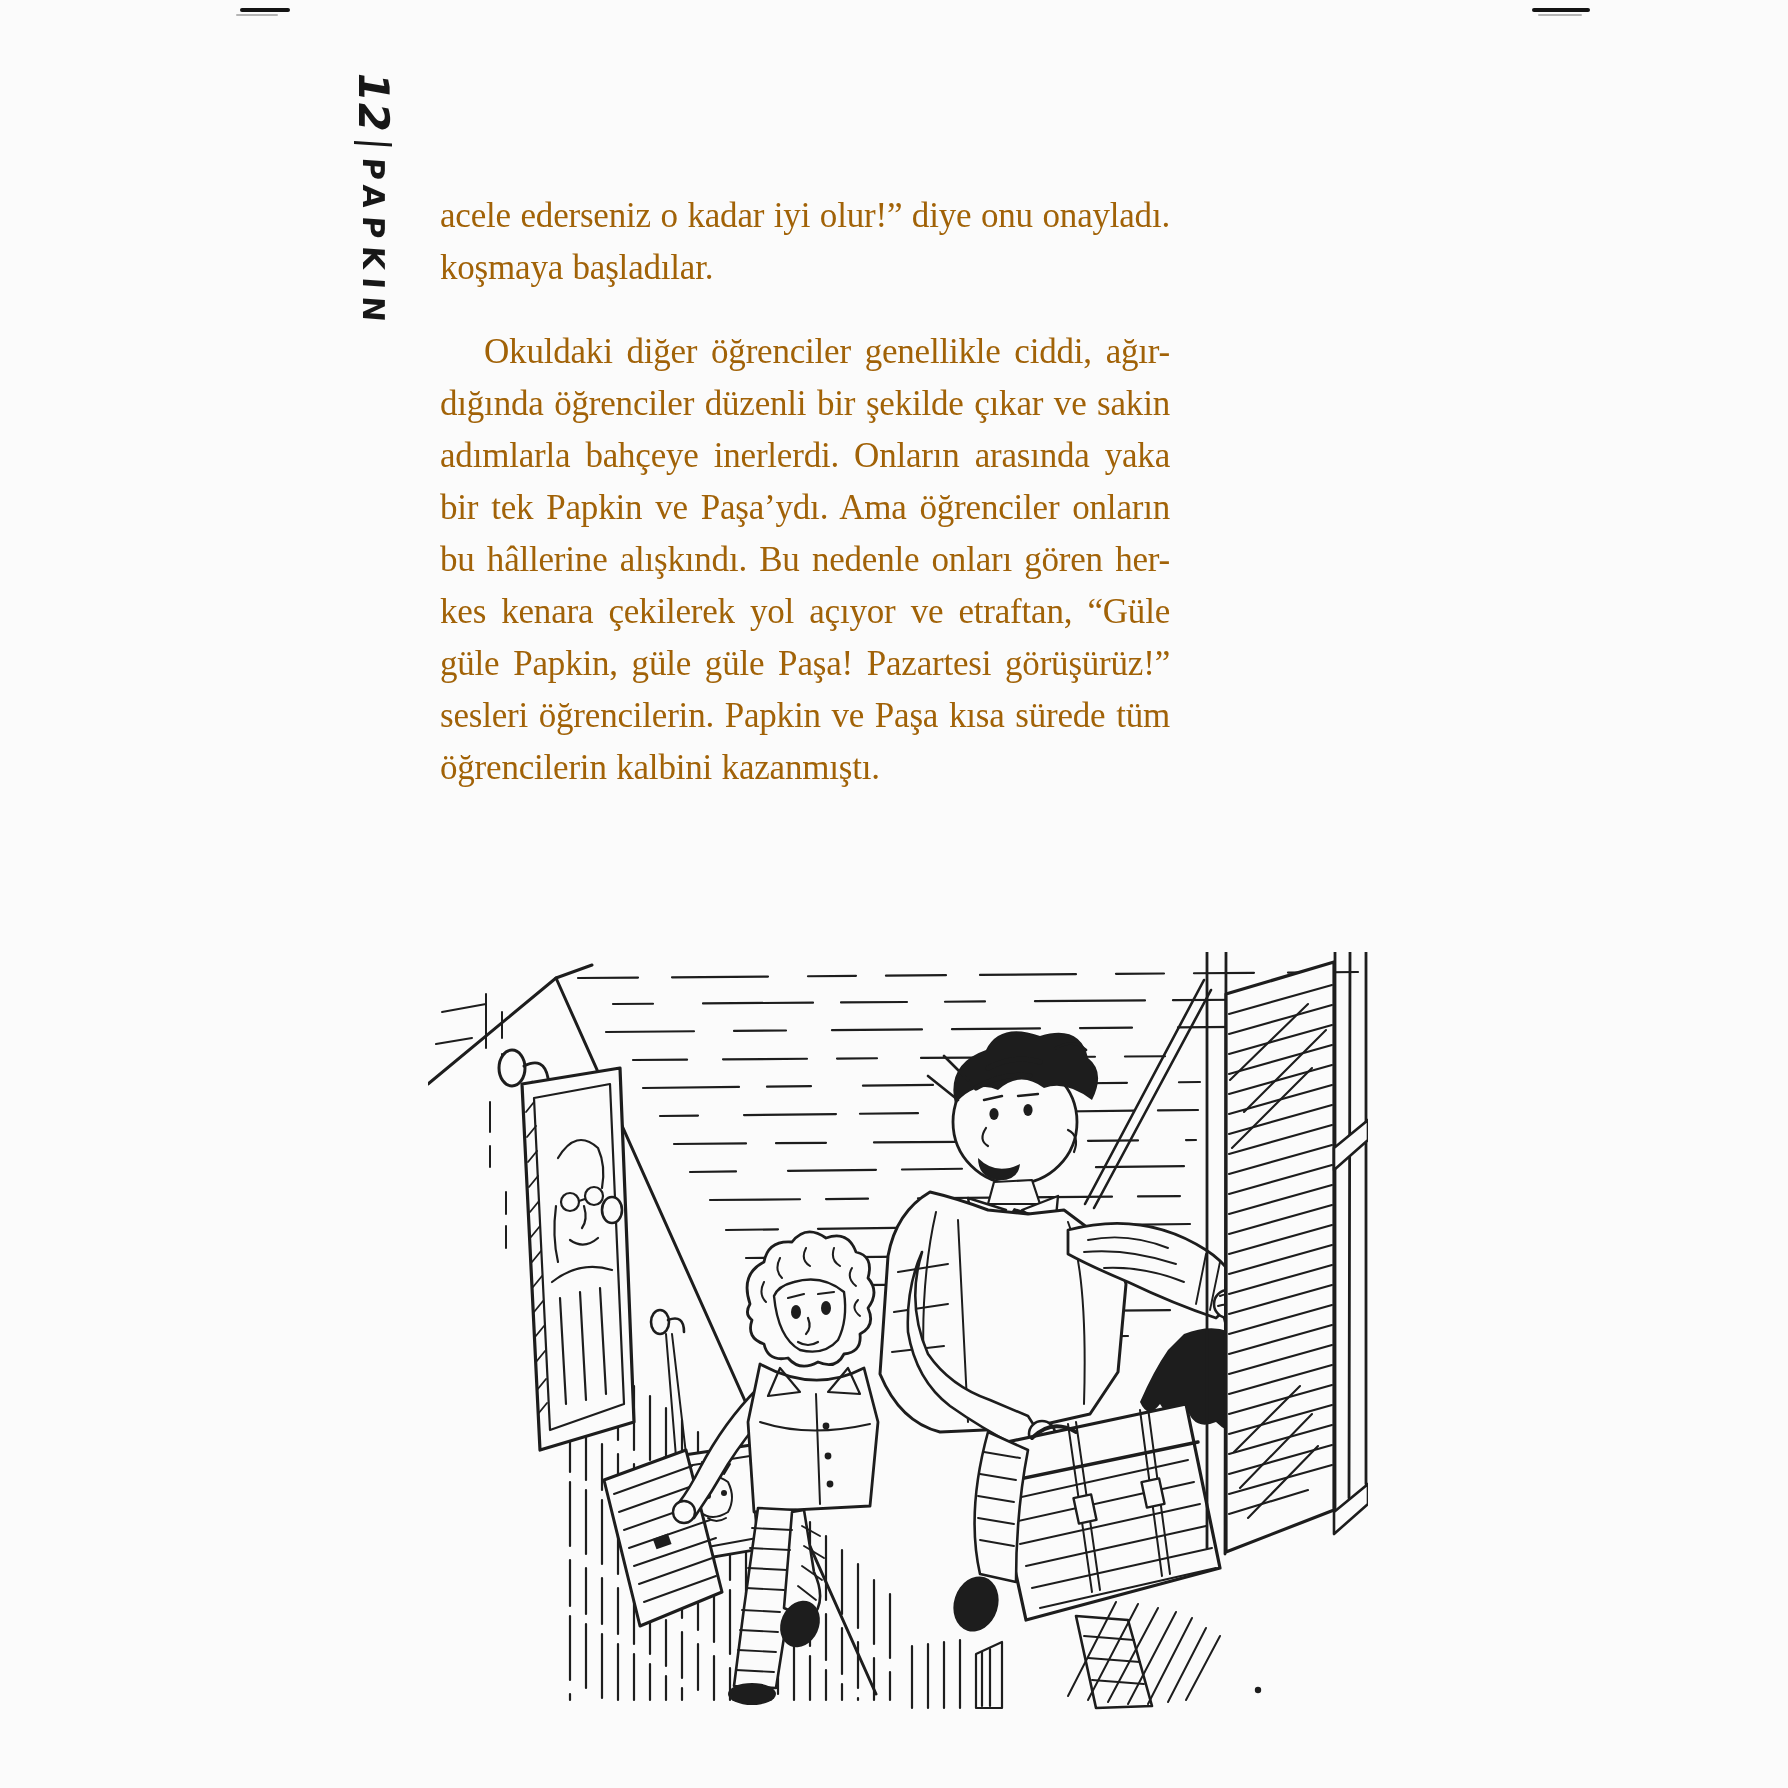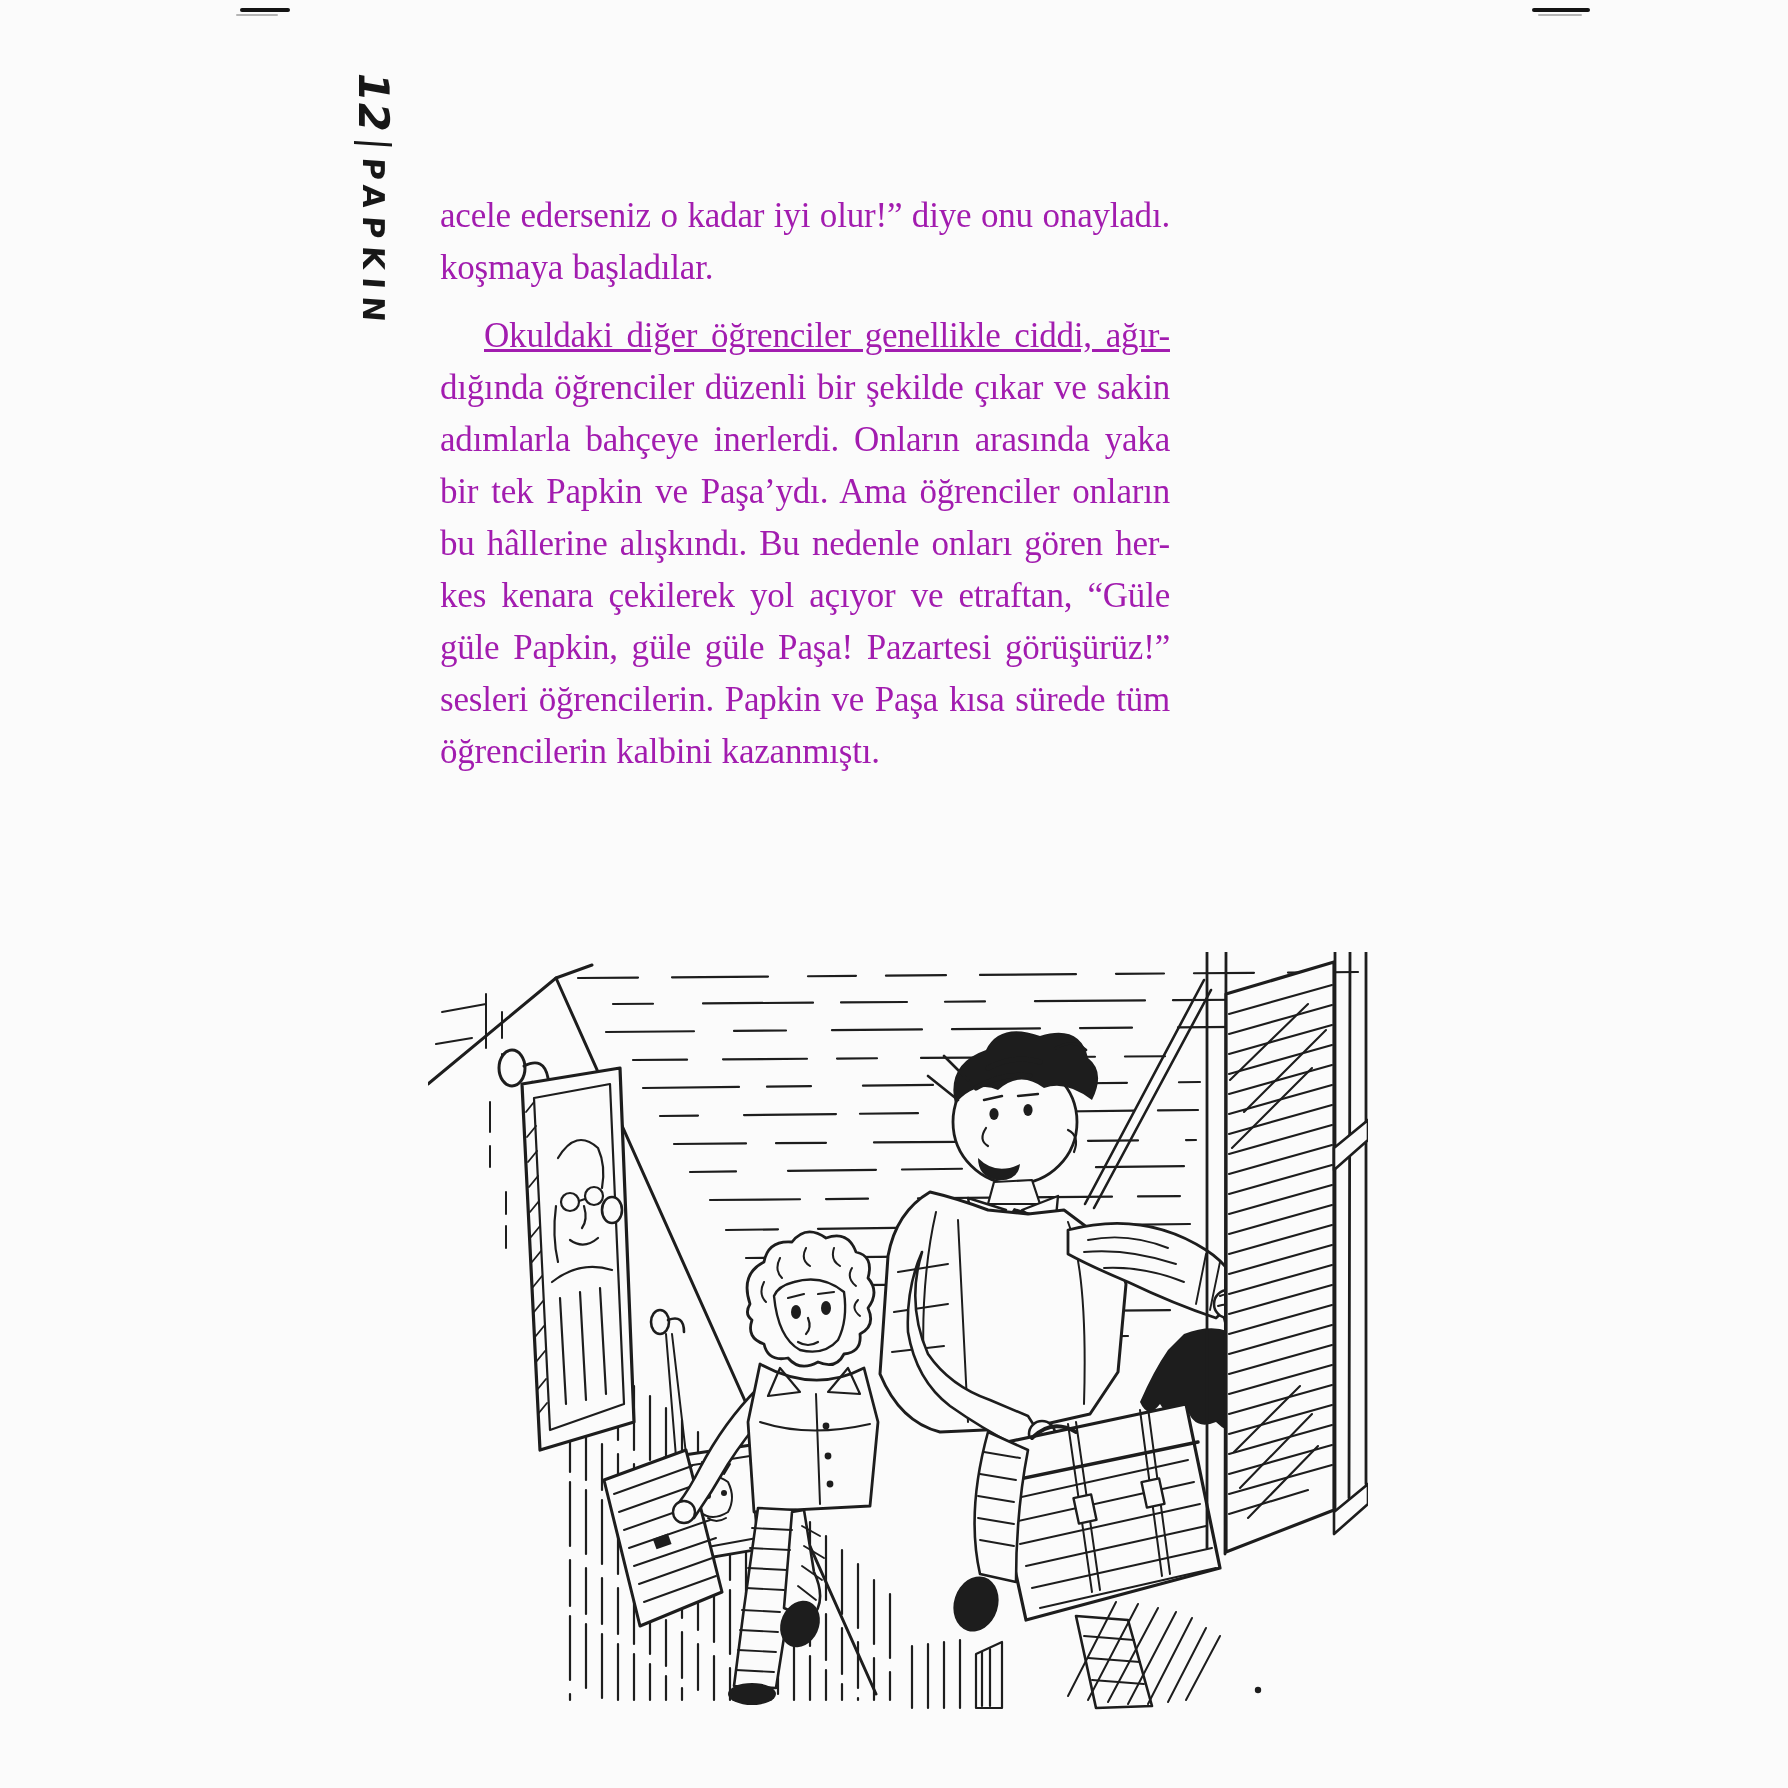--- a/index.html
+++ b/index.html
@@ -18,25 +18,25 @@
     display:flex;align-items:center;white-space:nowrap;
     font-family:"DejaVu Sans","Liberation Sans",sans-serif;font-weight:bold;color:#171717;
   }
   .spine .num{font-size:42px;letter-spacing:1px;transform:skewX(-6deg);}
   .spine .sep{width:3px;height:38px;background:#171717;margin:0 12px 0 10px;}
   .spine .title{font-size:30px;letter-spacing:8px;}
   
   .text-block{position:absolute;left:440px;top:190px;width:730px;}
   .tl{
     font-size:35px;line-height:52px;letter-spacing:-0.2px;word-spacing:1px;
-    white-space:nowrap;color:#a21caf;
+    white-space:nowrap;color:#a16207;
   }
   .tl.j{text-align:justify;text-align-last:justify;}
   .tl.ind{padding-left:44px;}
-  .tl.gap{margin-top:16px;text-decoration:underline;}
+  .tl.gap{margin-top:32px;}
   
   .illo{position:absolute;left:428px;top:952px;width:940px;height:760px;}
   .illo svg{display:block;width:100%;height:100%;}
   .ink{stroke:#1d1d1d;fill:none;stroke-linecap:round;stroke-linejoin:round;}
   .fillink{fill:#1d1d1d;stroke:none;}
   .paper{fill:#fbfbfb;}
 </style>
 </head>
 <body>
 

